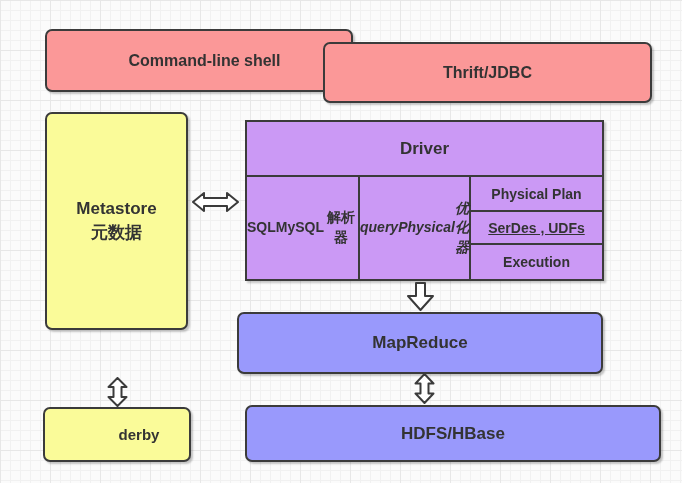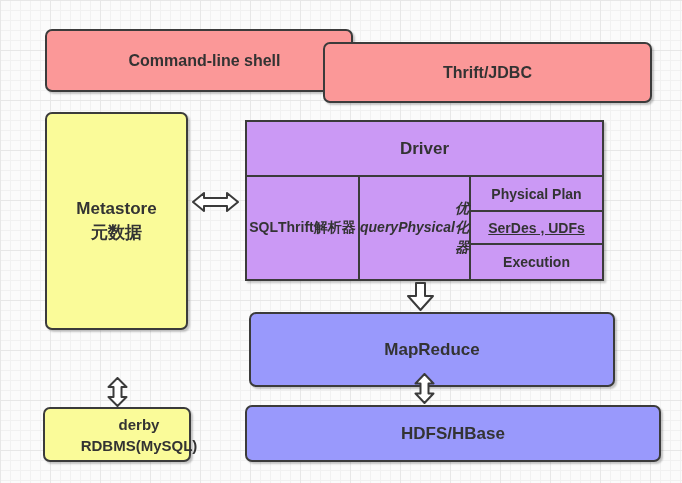--- a/index.html
+++ b/index.html
@@ -37,21 +37,21 @@
   .f16 { font-size: 16px; }
   .f17 { font-size: 17px; }
   .f15 { font-size: 15px; padding-left: 44px; }
   .lh  { line-height: 1.4; }
 
   
   .n-cls   { left: 45px;  top: 29px;  width: 308px; height: 63px; padding-left: 11px; }
   .n-jdbc  { left: 323px; top: 42px;  width: 329px; height: 61px; }
   .n-meta  { left: 45px;  top: 112px; width: 143px; height: 218px; }
   .n-derby { left: 43px;  top: 407px; width: 148px; height: 55px; }
-  .n-mr    { left: 249px; top: 312px; width: 366px; height: 75px; }
+  .n-mr    { left: 237px; top: 312px; width: 366px; height: 62px; }
   .n-hdfs  { left: 245px; top: 405px; width: 416px; height: 57px; }
 
   
   .driver {
     position: absolute;
     left: 245px; top: 120px; width: 359px; height: 161px;
     box-sizing: border-box;
     border: 2px solid #3b3b3b;
     background: #CB99F5;
     box-shadow: 2px 2px 2px rgba(0,0,0,0.22);
@@ -103,21 +103,21 @@
     <span>元数据</span>
   </div>
 
   <div class="driver">
     <div class="driver-header">
       <span>Driver</span>
     </div>
     <div class="driver-body">
       <div class="driver-col col-parser">
         <span>SQL</span>
-        <span>Thrift</span>
+        <span>MySQL</span>
         <span>解析器</span>
       </div>
       <div class="driver-col col-optimizer">
         <span>query</span>
         <span>Physical</span>
         <span>优化器</span>
       </div>
       <div class="col-right">
         <div class="right-row right-row1">
           <span>Physical Plan</span>
@@ -135,21 +135,20 @@
   <div class="box rounded blue n-mr f17">
     <span>MapReduce</span>
   </div>
 
   <div class="box rounded blue n-hdfs f17">
     <span>HDFS/HBase</span>
   </div>
 
   <div class="box rounded yellow n-derby f15 lh">
     <span>derby</span>
-    <span>RDBMS(MySQL)</span>
   </div>
 
   <div class="arrow" style="left:192px; top:191px;">
     <svg width="47" height="22" viewBox="0 0 47 22">
       <path d="M1,11 L12,2 L12,7 L35,7 L35,2 L46,11 L35,20 L35,15 L12,15 L12,20 Z" fill="#ffffff" stroke="#3b3b3b" stroke-width="2" stroke-linejoin="round"></path>
     </svg>
   </div>
 
   <div class="arrow" style="left:407px; top:282px;">
     <svg width="27" height="29" viewBox="0 0 27 29">

